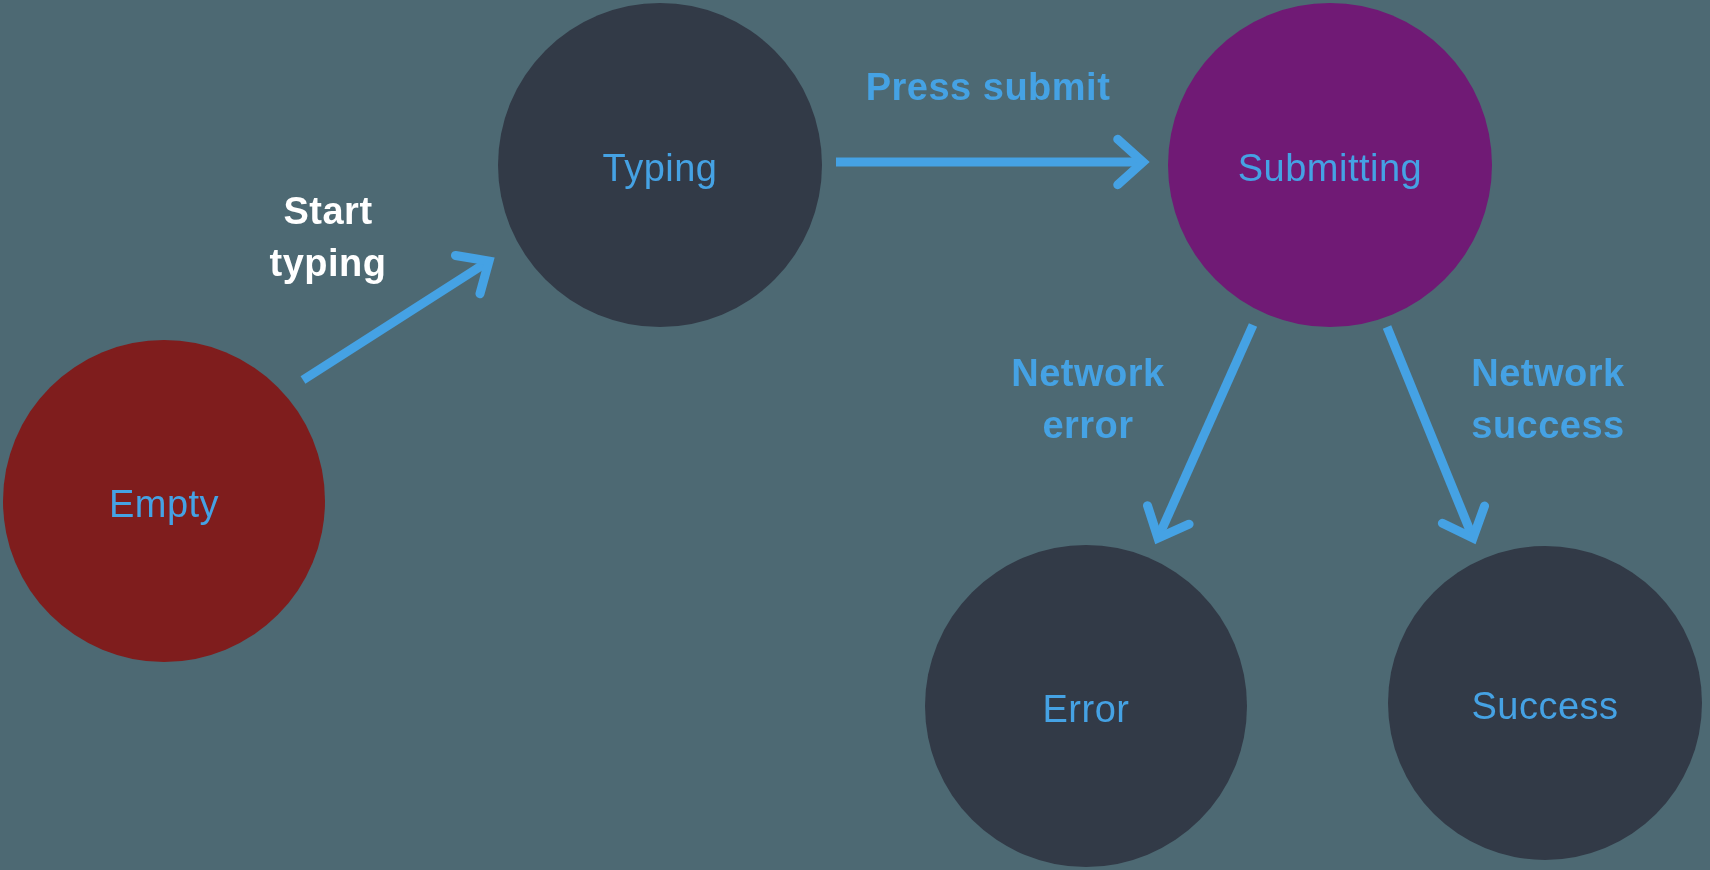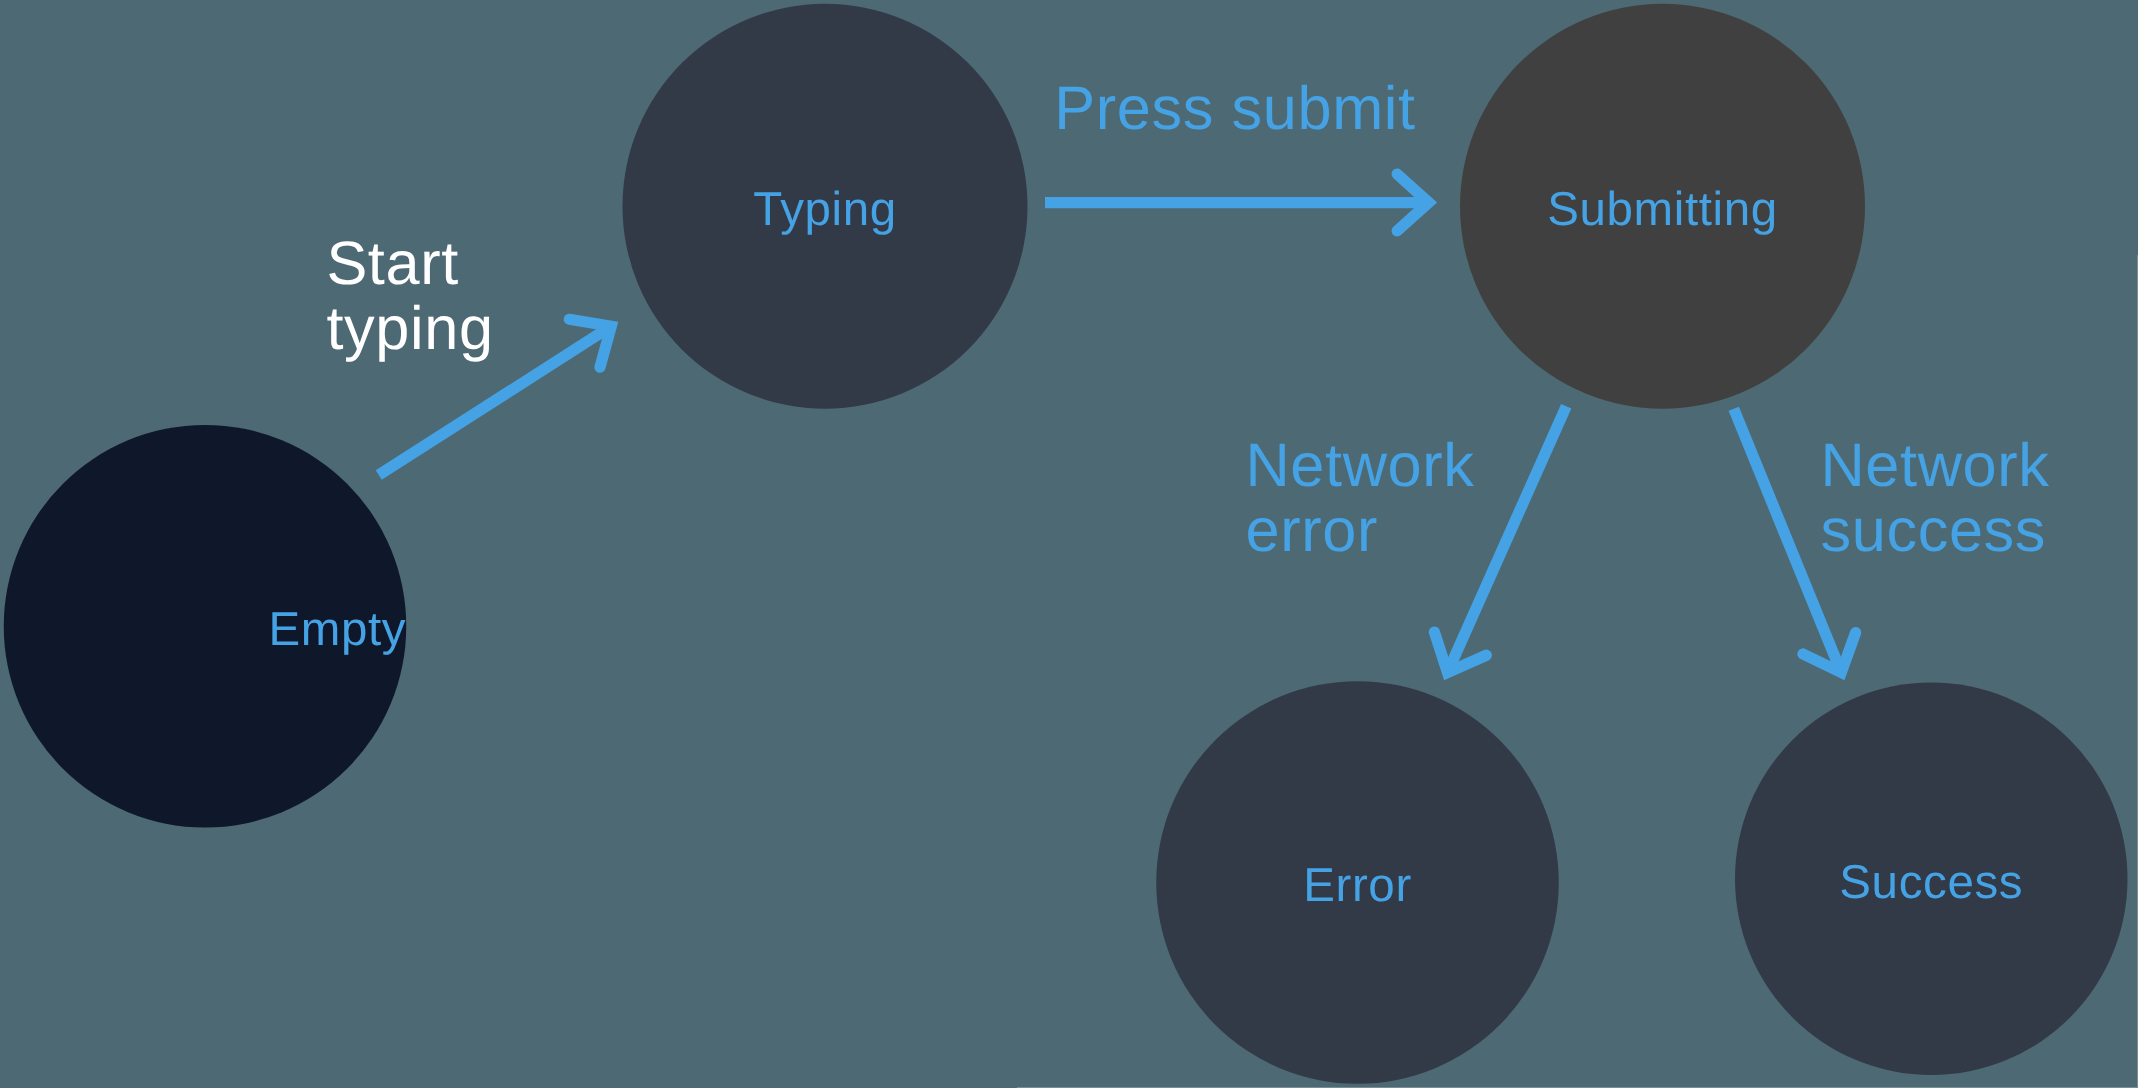--- a/index.html
+++ b/index.html
@@ -30,50 +30,50 @@
   .node-label {
     font-size: 38px;
     font-weight: 500;
     letter-spacing: 0.5px;
     transform: translateY(3px);
     white-space: nowrap;
   }
   .edge-label {
     position: absolute;
     transform: translate(-50%, -50%);
-    text-align: left;
-    font-size: 49px;
-    font-weight: 400;
+    text-align: center;
+    font-size: 38px;
+    font-weight: 700;
     letter-spacing: 0.5px;
     line-height: 52px;
     white-space: nowrap;
   }
 </style>
 </head>
 <body>
 
 <div id="stage" style="background: rgb(77, 105, 115);">
   <svg id="edges" viewBox="0 0 1710 870">
       <line x1="303" y1="380" x2="487.3152927221943" y2="262.0778503551553" stroke="#45A2E4" stroke-width="9" stroke-linecap="butt"></line>
       <polyline points="479.9770998179833,293.7808979789353 489,261 455.45552931987163,255.45306509953386" fill="none" stroke="#45A2E4" stroke-width="9" stroke-linecap="round" stroke-linejoin="miter"></polyline>
       <line x1="836" y1="162" x2="1141" y2="162" stroke="#45A2E4" stroke-width="9" stroke-linecap="butt"></line>
       <polyline points="1117.7330759337685,184.7504406162012 1143,162 1117.7330759337685,139.2495593837988" fill="none" stroke="#45A2E4" stroke-width="9" stroke-linecap="round" stroke-linejoin="miter"></polyline>
       <line x1="1253" y1="325" x2="1158.8146632069456" y2="536.1734393360063" stroke="#45A2E4" stroke-width="9" stroke-linecap="butt"></line>
       <polyline points="1147.514486735684,505.6572417443433 1158,538 1189.069546653762,524.1911886561621" fill="none" stroke="#45A2E4" stroke-width="9" stroke-linecap="round" stroke-linejoin="miter"></polyline>
       <line x1="1387" y1="327" x2="1472.2451274164157" y2="536.1479288937644" stroke="#45A2E4" stroke-width="9" stroke-linecap="butt"></line>
       <polyline points="1442.3956290157512,523.1887719395567 1473,538 1484.531062735147,506.0150880539261" fill="none" stroke="#45A2E4" stroke-width="9" stroke-linecap="round" stroke-linejoin="miter"></polyline>
     </svg>
   <div id="nodes-layer">
-      <div class="node" style="left: 3px; top: 340px; width: 322px; height: 322px; background: #0f172a; justify-content: flex-end;">
+      <div class="node" style="left: 3px; top: 340px; width: 322px; height: 322px; background: #7f1d1d;">
         <span class="node-label" style="color: rgb(69, 162, 228);">Empty</span>
       </div>
       <div class="node" style="left: 498px; top: 3px; width: 324px; height: 324px; background: rgb(50, 58, 71);">
         <span class="node-label" style="color: rgb(69, 162, 228);">Typing</span>
       </div>
-      <div class="node" style="left: 1168px; top: 3px; width: 324px; height: 324px; background: #404040;">
+      <div class="node" style="left: 1168px; top: 3px; width: 324px; height: 324px; background: #701a75;">
         <span class="node-label" style="color: rgb(69, 162, 228);">Submitting</span>
       </div>
       <div class="node" style="left: 925px; top: 545px; width: 322px; height: 322px; background: rgb(50, 58, 71);">
         <span class="node-label" style="color: rgb(69, 162, 228);">Error</span>
       </div>
       <div class="node" style="left: 1388px; top: 546px; width: 314px; height: 314px; background: rgb(50, 58, 71);">
         <span class="node-label" style="color: rgb(69, 162, 228);">Success</span>
       </div>
     </div>
   <div id="labels-layer">

